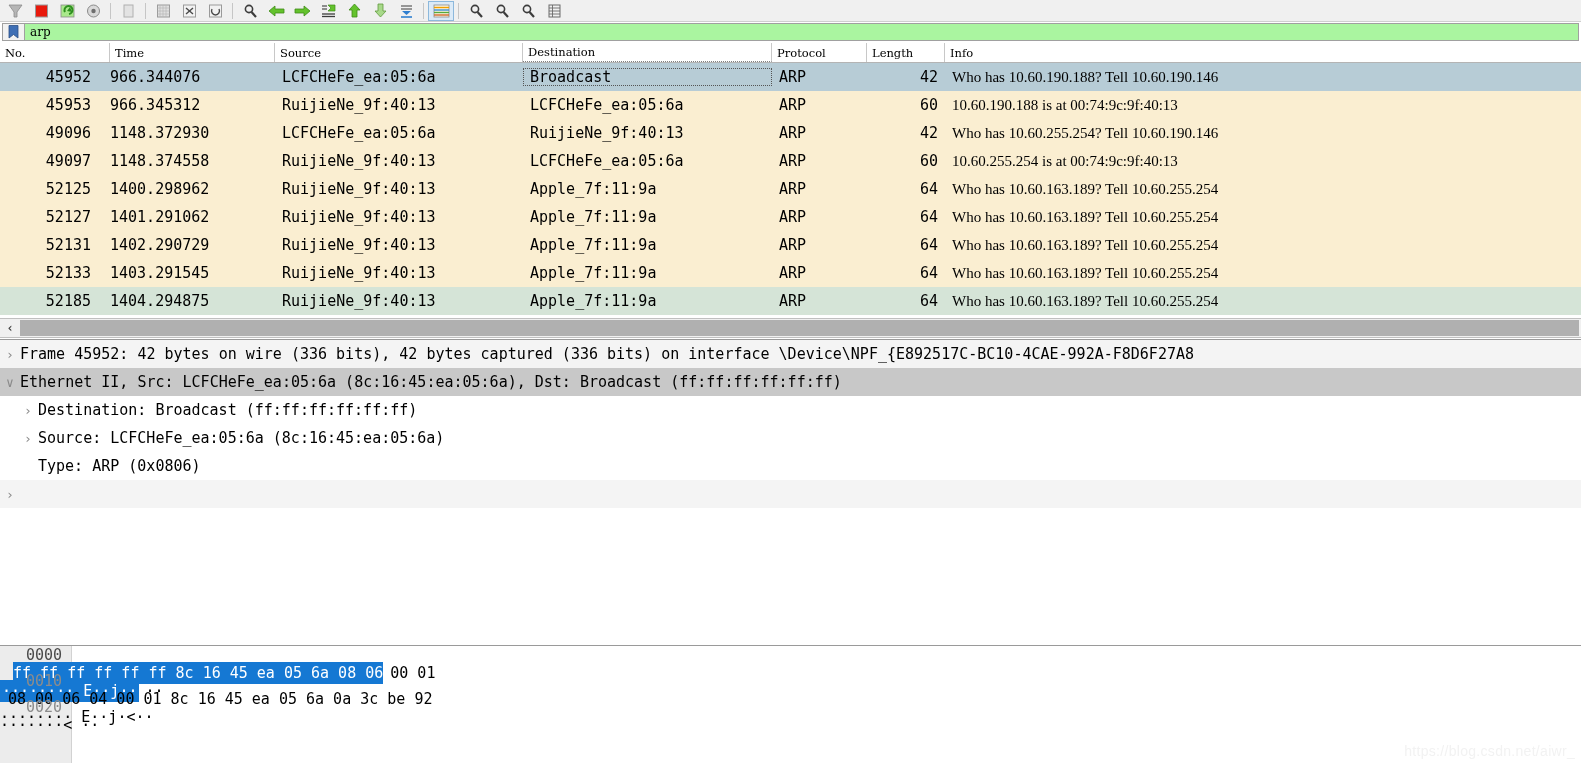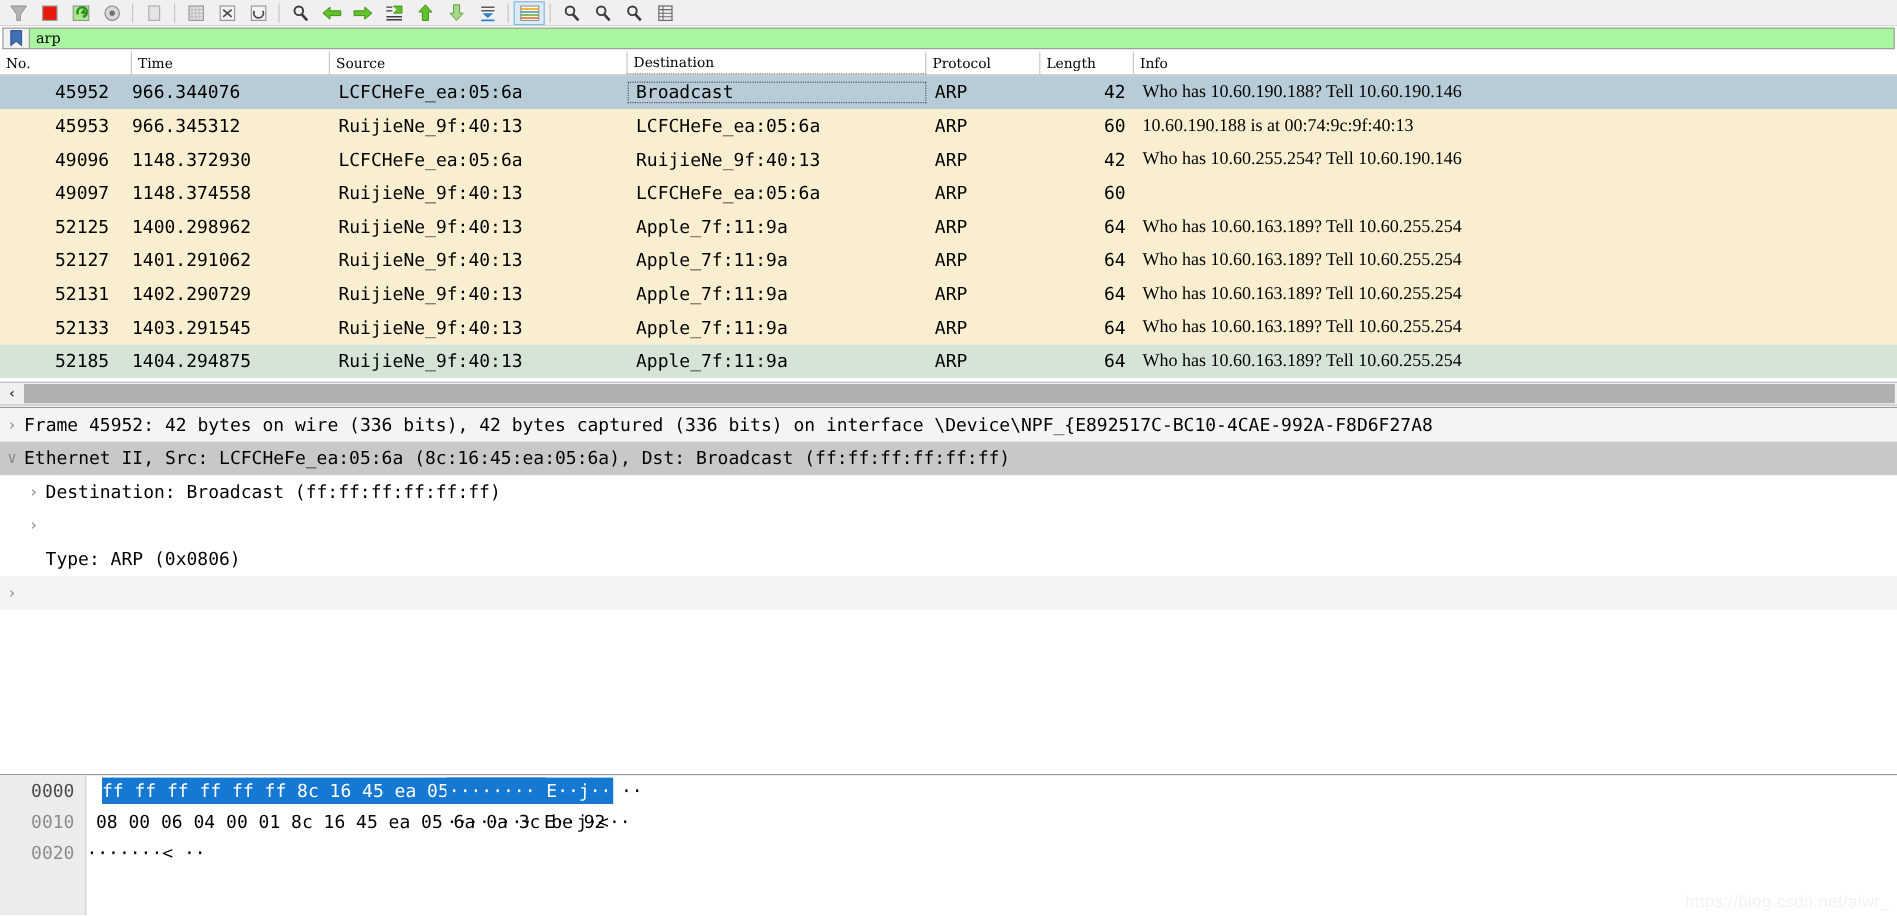--- a/index.html
+++ b/index.html
@@ -157,21 +157,21 @@
     font-size: 15px;
   }
   #hex-gutter {
     position: absolute; left: 0; top: 0;
     width: 72px; height: 100%;
     background: #ececec;
     border-right: 1px solid #d2d2d2;
   }
   .hrow {
     position: relative; height: 26px;
-    display: flex; align-items: center; white-space: nowrap;
+    display: flex; align-items: flex-start; white-space: nowrap; flex-direction: column;
   }
   .hoff {
     width: 72px; flex: 0 0 auto;
     text-align: right; padding-right: 10px;
     color: #8c8c8c;
   }
   .hrow:first-child .hoff { color: #4a4a4a; }
   .hbytes {
     width: 300px; flex: 0 0 auto;
     padding-left: 13px; letter-spacing: 0px; color: #000;
@@ -409,20 +409,21 @@
         <div class="c c-len" style="width: 78px; flex: 0 0 auto;">42</div>
         <div class="c c-info" style="flex: 1 1 auto;">Who has 10.60.255.254? Tell 10.60.190.146</div>
       </div>
       <div class="prow normal">
         <div class="c c-no" style="width: 110px; flex: 0 0 auto;">49097</div>
         <div class="c c-time" style="width: 165px; flex: 0 0 auto;">1148.374558</div>
         <div class="c c-src" style="width: 248px; flex: 0 0 auto;">RuijieNe_9f:40:13</div>
         <div class="c c-dst" style="width: 249px; flex: 0 0 auto;">LCFCHeFe_ea:05:6a</div>
         <div class="c c-proto" style="width: 95px; flex: 0 0 auto;">ARP</div>
         <div class="c c-len" style="width: 78px; flex: 0 0 auto;">60</div>
+        <div class="c c-info" style="flex: 1 1 auto;">10.60.255.254 is at 00:74:9c:9f:40:13</div>
       </div>
       <div class="prow normal">
         <div class="c c-no" style="width: 110px; flex: 0 0 auto;">52125</div>
         <div class="c c-time" style="width: 165px; flex: 0 0 auto;">1400.298962</div>
         <div class="c c-src" style="width: 248px; flex: 0 0 auto;">RuijieNe_9f:40:13</div>
         <div class="c c-dst" style="width: 249px; flex: 0 0 auto;">Apple_7f:11:9a</div>
         <div class="c c-proto" style="width: 95px; flex: 0 0 auto;">ARP</div>
         <div class="c c-len" style="width: 78px; flex: 0 0 auto;">64</div>
         <div class="c c-info" style="flex: 1 1 auto;">Who has 10.60.163.189? Tell 10.60.255.254</div>
       </div>
@@ -479,20 +480,21 @@
         <div class="dlabel">Ethernet II, Src: LCFCHeFe_ea:05:6a (8c:16:45:ea:05:6a), Dst: Broadcast (ff:ff:ff:ff:ff:ff)</div>
       </div>
       <div class="drow">
         <div class="indent1"></div>
         <div class="dtw">›</div>
         <div class="dlabel">Destination: Broadcast (ff:ff:ff:ff:ff:ff)</div>
       </div>
       <div class="drow">
         <div class="indent1"></div>
         <div class="dtw">›</div>
+        <div class="dlabel">Source: LCFCHeFe_ea:05:6a (8c:16:45:ea:05:6a)</div>
       </div>
       <div class="drow">
         <div class="indent1"></div>
         <div class="dtw"></div>
         <div class="dlabel">Type: ARP (0x0806)</div>
       </div>
       <div class="drow shade">
         <div class="dtw">›</div>
       </div>
     </div>

